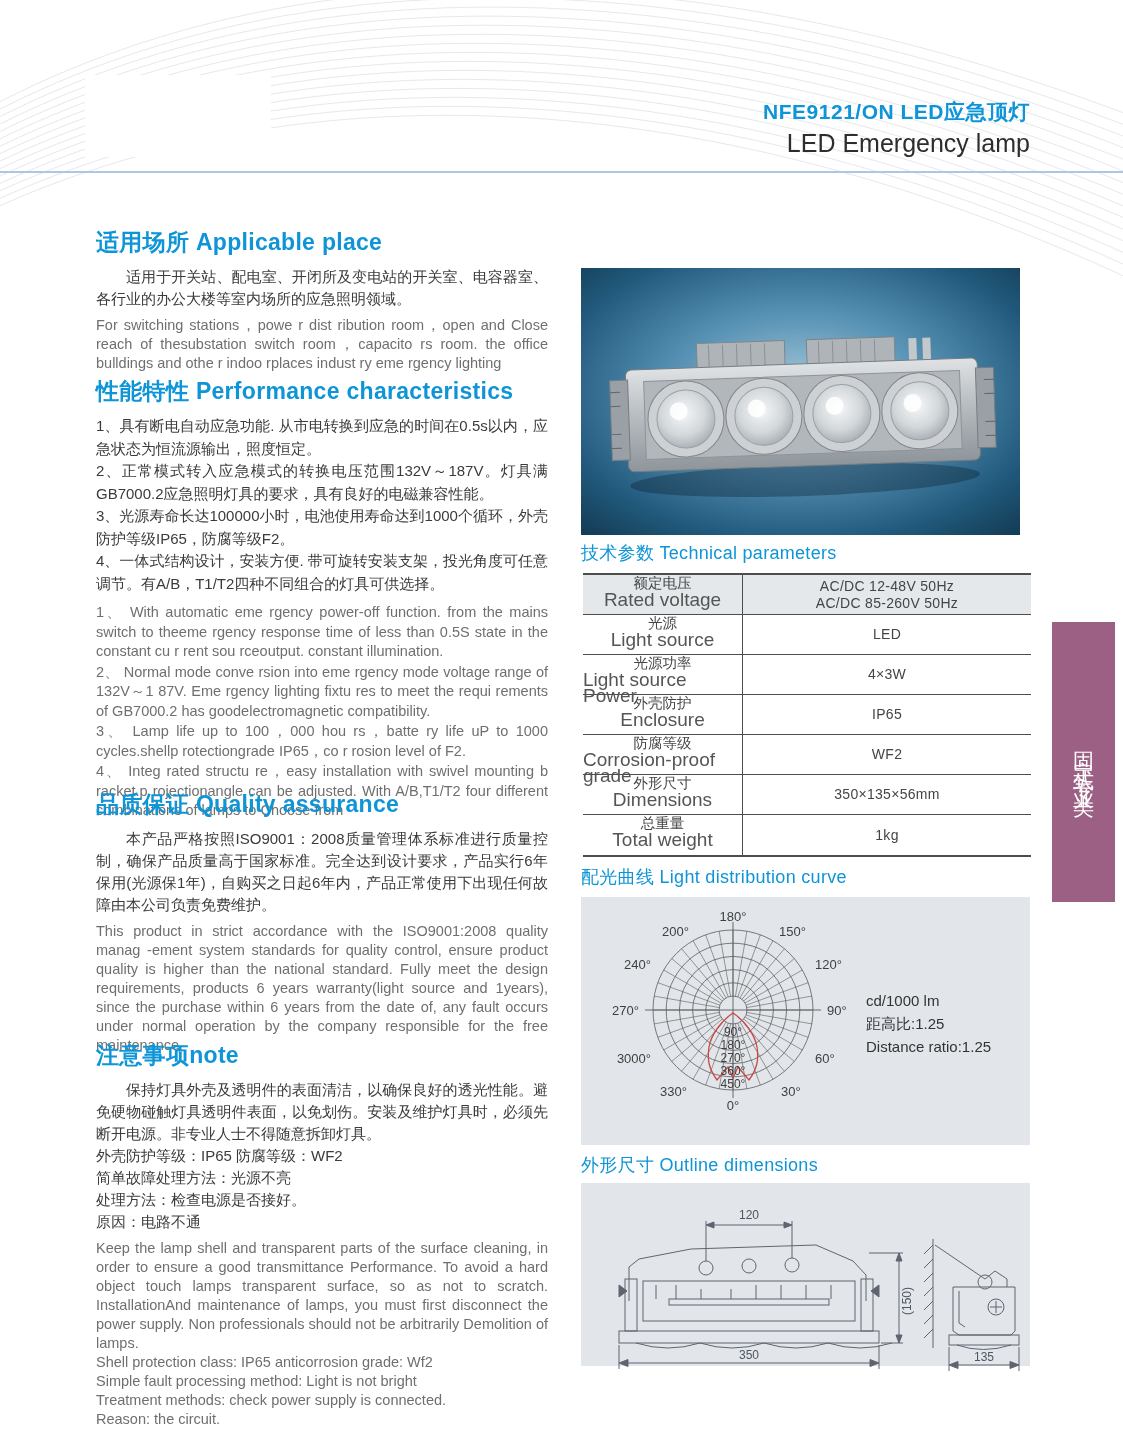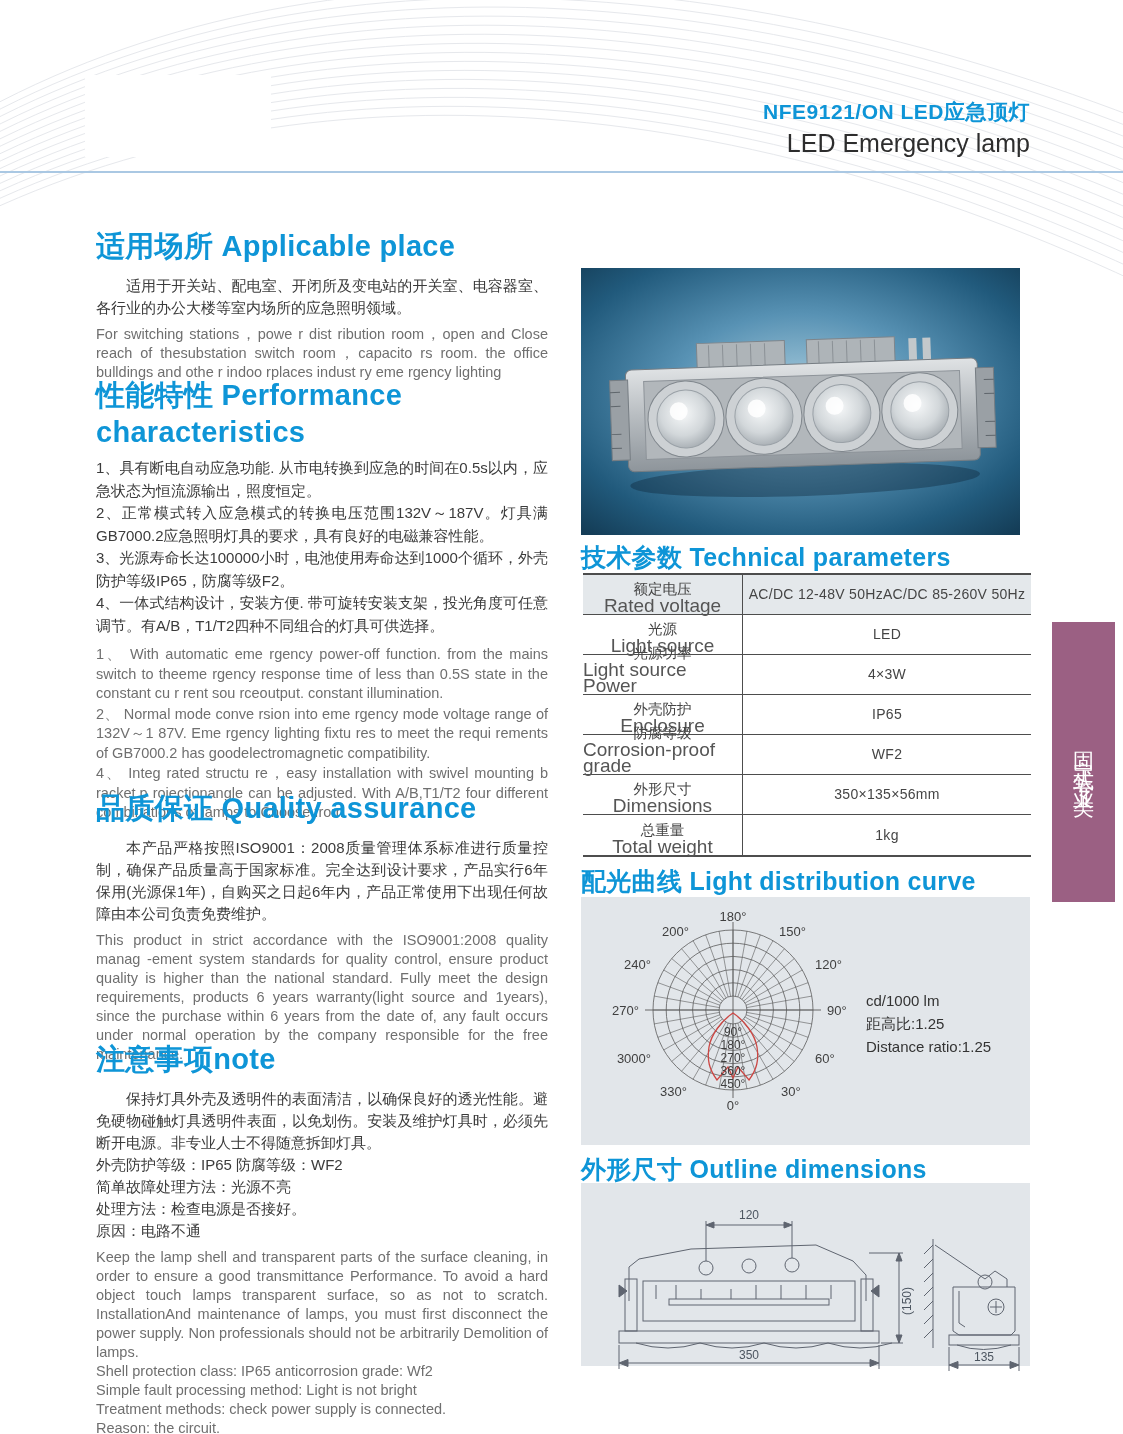--- a/index.html
+++ b/index.html
@@ -10,37 +10,37 @@
   
   #waves { position:absolute; left:0; top:0; width:1123px; height:330px; }
   .blue-rule { position:absolute; left:0; top:171px; width:1123px; height:2px; background:#aac8e3; }
   .logo-box { position:absolute; left:85px; top:75px; width:186px; height:82px; background:#ffffff; }
   .title-wrap { position:absolute; right:93px; top:98px; text-align:right; }
   .title-zh { font-size:21px; font-weight:bold; color:#0e95d7; letter-spacing:0.5px; }
   .title-en { font-size:25px; font-weight:500; color:#2d2d2d; margin-top:3px; }
 
   
   .section { position:absolute; left:96px; width:452px; }
-  .sec-head { font-size:29px; font-weight:bold; color:#0e95d7; margin-bottom:8px; letter-spacing:0.3px; }
+  .sec-head { font-size:23px; font-weight:bold; color:#0e95d7; margin-bottom:8px; letter-spacing:0.3px; }
   .zh-par { font-size:15px; line-height:22px; color:#3b3b3b; text-indent:2em; text-align:justify; }
   .zh-line { font-size:15px; line-height:22px; color:#3b3b3b; text-align:justify; }
   .en-par { font-size:14.5px; line-height:19px; color:#6f6f6f; text-align:justify; margin-top:6px; }
   .en-line { font-size:14.5px; line-height:19px; color:#6f6f6f; }
   .zh-list div { font-size:15px; line-height:22.5px; color:#3b3b3b; text-align:justify; }
   .en-list div { font-size:14.5px; line-height:19.5px; color:#6f6f6f; text-align:justify; margin-bottom:1px; }
 
   
-  .r-head { position:absolute; left:581px; font-size:25px; font-weight:bold; color:#0e95d7; letter-spacing:0.3px; }
+  .r-head { position:absolute; left:581px; font-size:18px; font-weight:normal; color:#0e95d7; letter-spacing:0.3px; }
   #photo-panel { position:absolute; left:581px; top:268px; width:439px; height:267px; }
   #tech-table { position:absolute; left:583px; top:573px; width:448px; border-top:2px solid #4d4d4d; border-bottom:2px solid #4d4d4d; }
   .t-row { display:flex; height:40px; border-bottom:1px solid #4d4d4d; }
   .t-row:last-child { border-bottom:none; }
   .t-row.head { background:#e4e8eb; }
-  .t-label { width:160px; border-right:1px solid #4d4d4d; display:flex; flex-direction:column; justify-content:flex-end; align-items:center; }
-  .t-value { flex:1; display:flex; justify-content:center; align-items:center; }
+  .t-label { width:160px; border-right:1px solid #4d4d4d; display:flex; flex-direction:column; justify-content:flex-start; align-items:center; }
+  .t-value { flex:1; display:flex; flex-direction:column; justify-content:center; align-items:center; }
   .t-zh { font-size:14.5px; color:#454545; line-height:17px; }
   .t-en { font-size:19px; color:#555; line-height:16px; }
   .t-val { font-size:14px; color:#454545; line-height:17px; letter-spacing:0.3px; }
 
   .gray-panel { position:absolute; left:581px; width:449px; background:#e2e6ea; }
   #curve-panel { top:897px; height:248px; }
   #outline-panel { top:1183px; height:183px; }
   .curve-side { position:absolute; left:285px; top:92px; }
   .curve-side div { font-size:15px; color:#333; line-height:23px; }
 
@@ -94,20 +94,21 @@
     <div class="sec-head">性能特性  Performance characteristics</div>
     <div class="zh-list">
       <div>1、具有断电自动应急功能. 从市电转换到应急的时间在0.5s以内，应急状态为恒流源输出，照度恒定。</div>
       <div>2、正常模式转入应急模式的转换电压范围132V～187V。灯具满GB7000.2应急照明灯具的要求，具有良好的电磁兼容性能。</div>
       <div>3、光源寿命长达100000小时，电池使用寿命达到1000个循环，外壳防护等级IP65，防腐等级F2。</div>
       <div>4、一体式结构设计，安装方便. 带可旋转安装支架，投光角度可任意调节。有A/B，T1/T2四种不同组合的灯具可供选择。</div>
     </div>
     <div class="en-list" style="margin-top:8px">
       <div>1、 With automatic eme rgency power-off function.  from the mains switch to theeme rgency response time of less than 0.5S state in the constant cu r rent sou rceoutput.  constant illumination.</div>
       <div>2、 Normal mode conve rsion into eme rgency mode voltage range of 132V～1 87V.  Eme rgency lighting fixtu res to meet the requi rements of GB7000.2 has goodelectromagnetic compatibility.</div>
+      <div>3、 Lamp life up to 100，000 hou rs，batte ry life uP to 1000 cycles.shellp rotectiongrade IP65，co r rosion level of F2.</div>
       <div>4、 Integ rated structu re，easy installation with swivel mounting b racket.p rojectionangle can be adjusted.  With A/B,T1/T2 four different combinations of lamps to Choose from</div>
     </div>
   </div>
 
   <div class="section" style="top:789px">
     <div class="sec-head">品质保证  Quality assurance</div>
     <div class="zh-par">本产品严格按照ISO9001：2008质量管理体系标准进行质量控制，确保产品质量高于国家标准。完全达到设计要求，产品实行6年保用(光源保1年)，自购买之日起6年内，产品正常使用下出现任何故障由本公司负责免费维护。</div>
     <div class="en-par">This product in strict accordance with the ISO9001:2008 quality manag -ement system standards for quality control, ensure product quality is higher than the national standard. Fully meet the design requirements, products 6 years warranty(light source and 1years), since the purchase within 6 years from the date of, any fault occurs under normal operation by the company responsible for the free maintenance.</div>
   </div>
 

